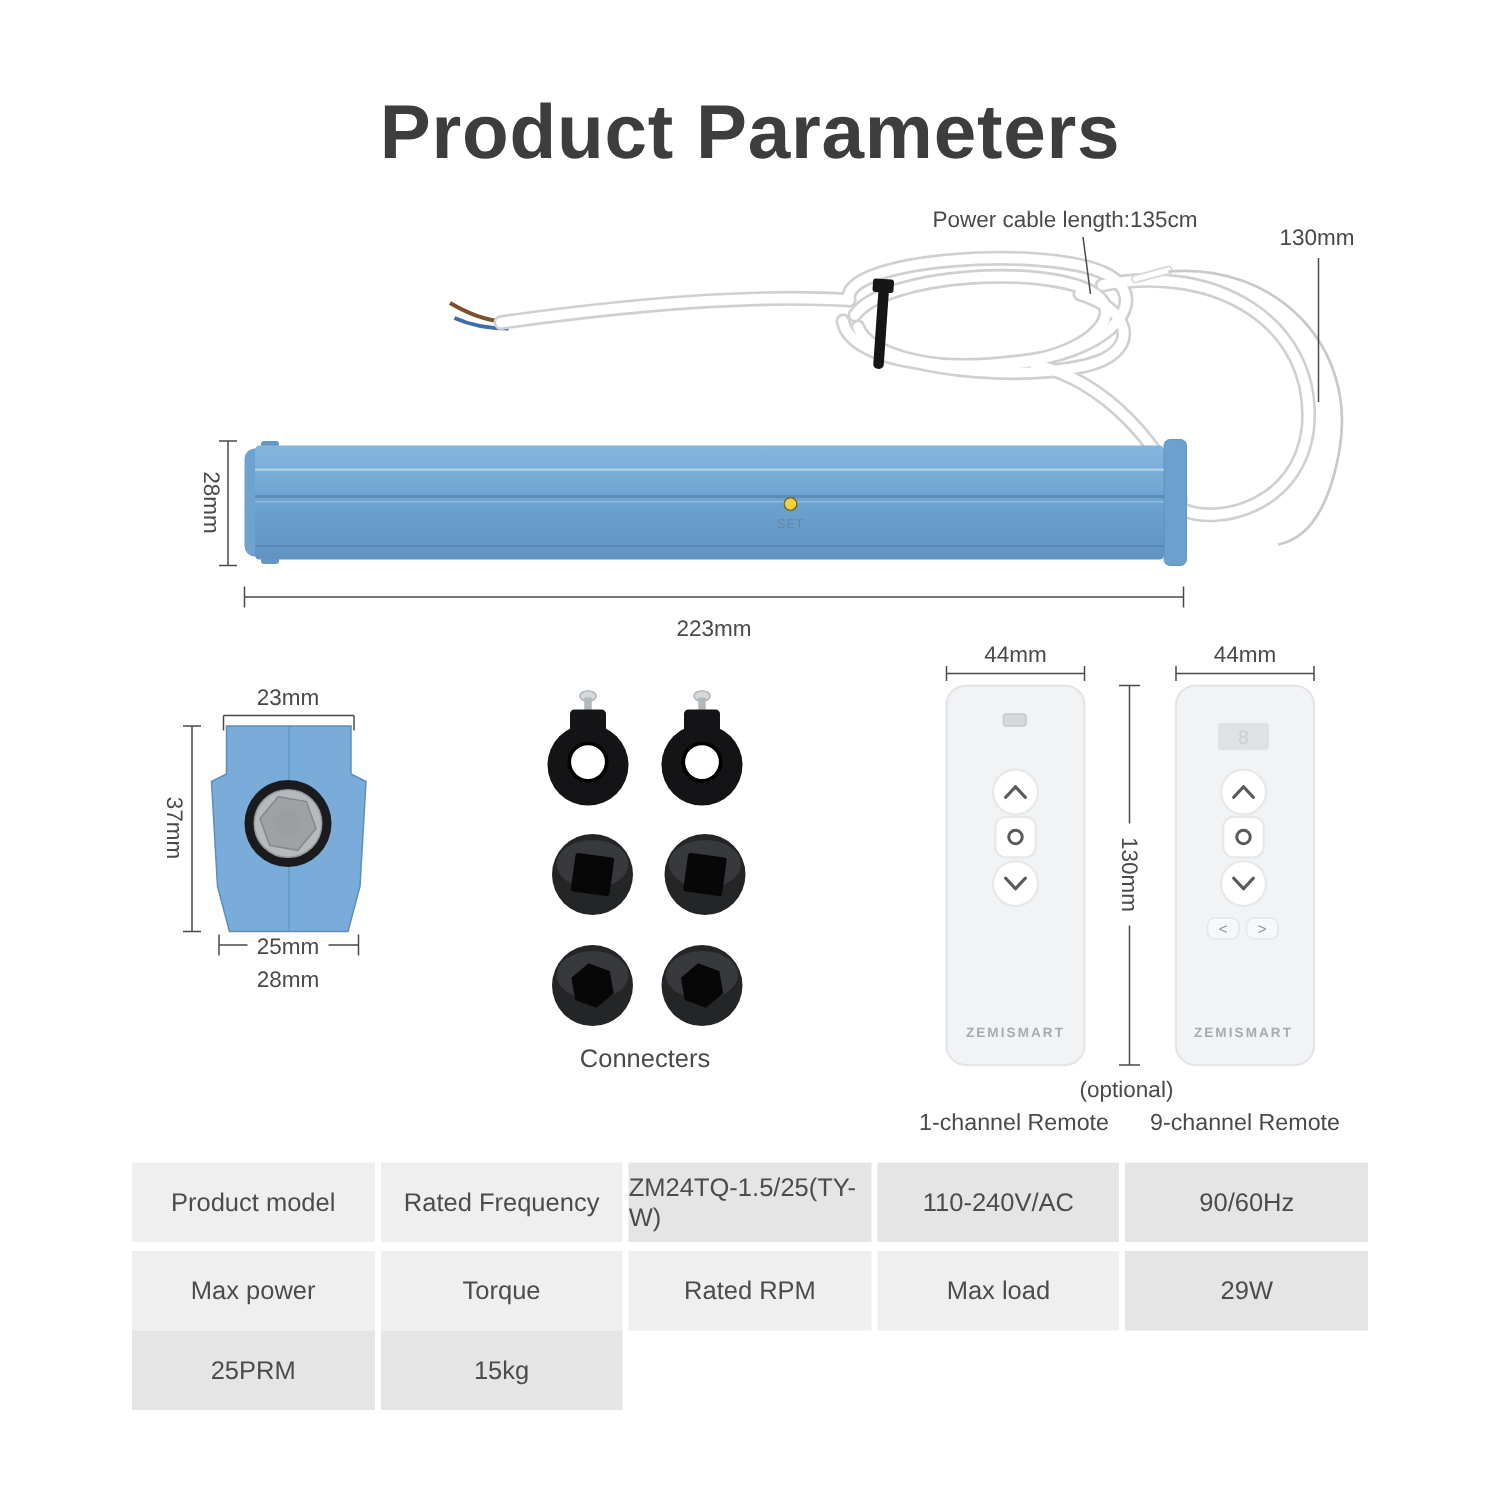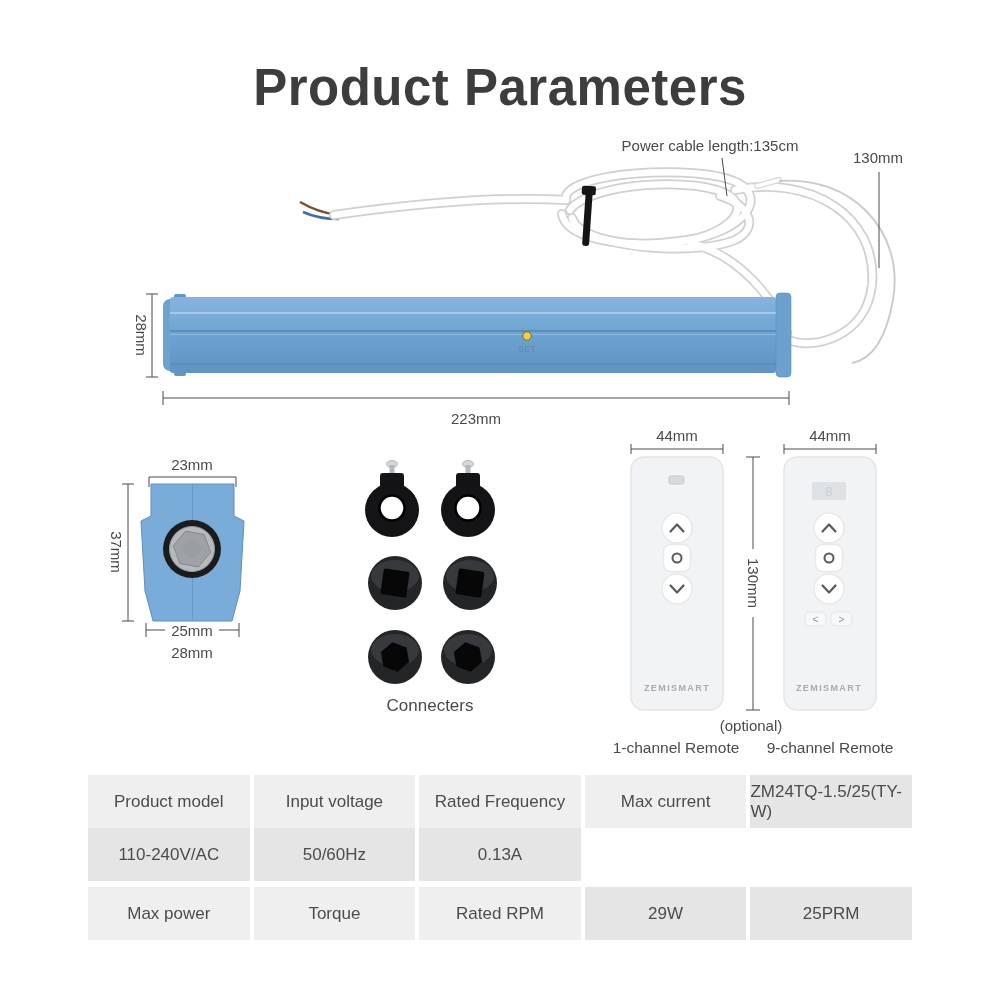--- a/index.html
+++ b/index.html
@@ -216,32 +216,31 @@
       <text x="753" y="588" class="ann ann-mid" transform="rotate(90 753 583)">130mm</text>
     </g>
 
     <text x="751" y="731" class="ann ann-mid">(optional)</text>
     <text x="676" y="753" class="ann ann-mid" style="font-size:15.5px">1-channel Remote</text>
     <text x="830" y="753" class="ann ann-mid" style="font-size:15.5px">9-channel Remote</text>
   </svg>
 
   <div class="spec-table">
     <div class="th">Product model</div>
-    <div class="th">Input voltage</div>
     <div class="th">Rated Frequency</div>
-    <div class="th">Max current</div>
 
     <div class="td">ZM24TQ-1.5/25(TY-W)</div>
     <div class="td">110-240V/AC</div>
-    <div class="td">50/60Hz</div>
-    <div class="td">0.13A</div>
+    <div class="td">90/60Hz</div>
 
     <div class="spacer"></div>
 
     <div class="th">Max power</div>
     <div class="th">Torque</div>
     <div class="th">Rated RPM</div>
+    <div class="th">Max load</div>
 
     <div class="td">29W</div>
     <div class="td">25PRM</div>
+    <div class="td">15kg</div>
   </div>
 
 </div>
 
 </body></html>

